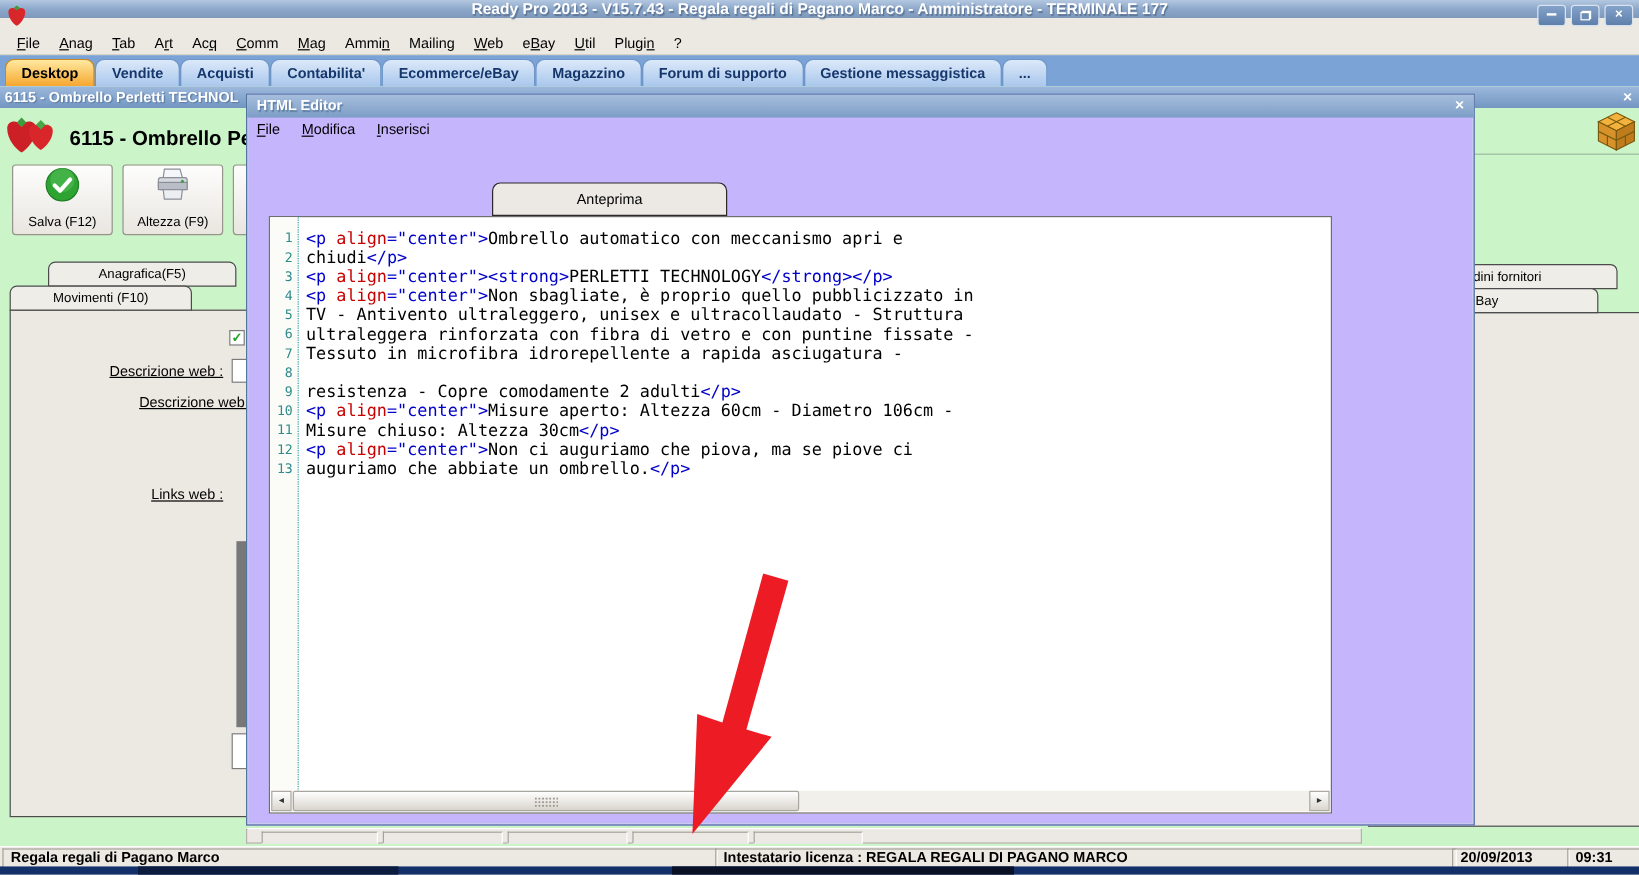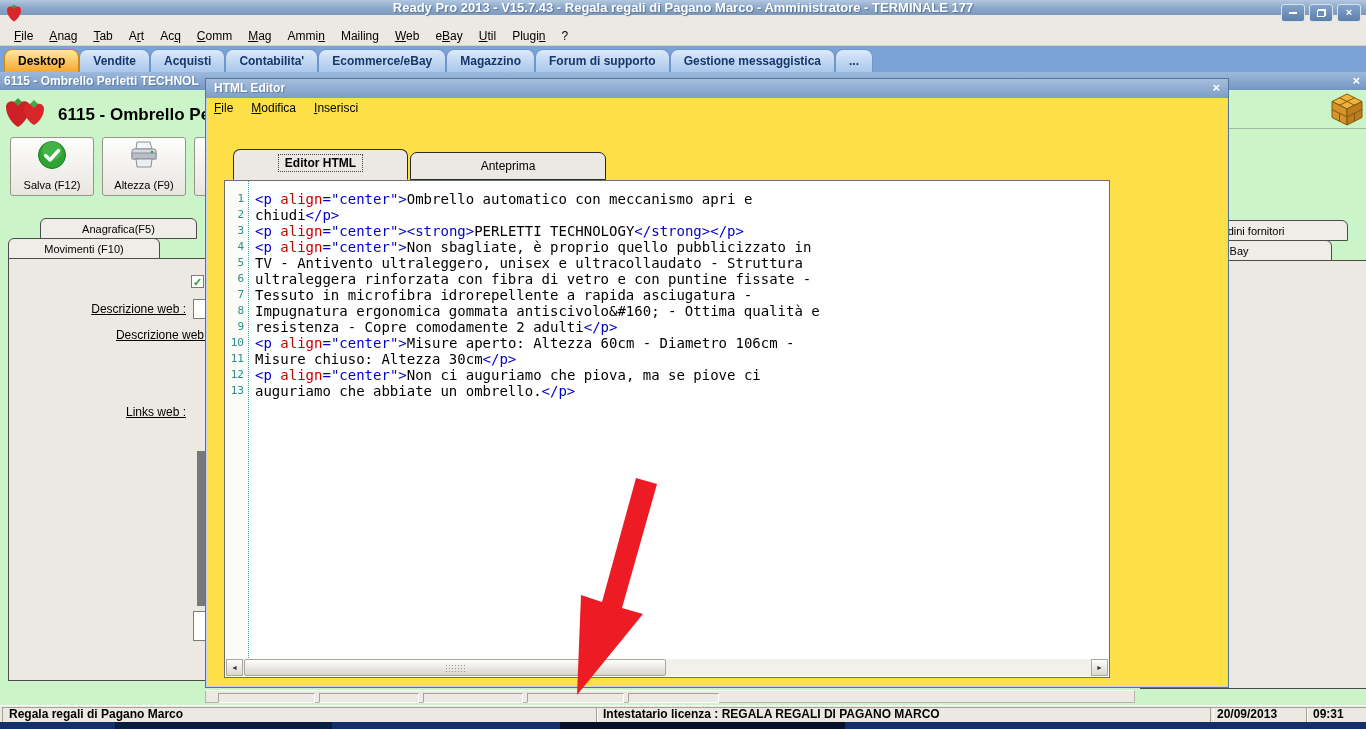--- a/index.html
+++ b/index.html
@@ -59,21 +59,21 @@
   .checkbox{position:absolute;width:13px;height:13px;background:#fff;border:1px solid #7a7a7a;
     font-size:11px;line-height:12px;text-align:center;color:#23a023;font-weight:bold;box-sizing:border-box;}
   .input-sliver{position:absolute;background:#fff;border:1px solid #7a7a7a;box-sizing:border-box;}
   .vbar{position:absolute;background:#787878;}
 
   
   .right-panel{position:absolute;left:1135px;top:18px;width:231px;height:615px;background:#cbf5c9;overflow:hidden;}
   .right-hline{position:absolute;left:0;top:38px;width:100%;border-top:1px solid #9fb8a0;}
 
   
-  .dialog{position:absolute;left:205px;top:6px;width:1024px;height:610px;background:#fde047;
+  .dialog{position:absolute;left:205px;top:6px;width:1024px;height:610px;background:#c4b5fd;
     border:1px solid #52749e;box-shadow:inset 0 0 0 1px #c8d4e4;box-sizing:border-box;z-index:2;}
   .dlg-titlebar{position:relative;height:19px;background:linear-gradient(#a6bedd,#7d9dc6);}
   .dlg-title{color:#fff;font-weight:bold;font-size:12px;line-height:19px;padding-left:8px;
     text-shadow:1px 1px 1px #5e7ca2;}
   .dlg-close{position:absolute;right:8px;top:0;color:#fff;font-weight:bold;font-size:13px;line-height:18px;}
   .dlg-menubar{height:20px;display:flex;align-items:center;padding-left:8px;gap:2px;}
   .dlg-menubar .menu-item{font-size:12px;padding:0 8px 0 0;margin-right:8px;}
   .dlg-tab{position:absolute;height:28px;line-height:27px;text-align:center;font-size:12px;color:#000;
     background:#ece9e5;border:1px solid #2a2a2a;border-radius:7px 7px 0 0;box-sizing:border-box;z-index:1;}
   .dlg-tab.active{height:31px;font-weight:bold;z-index:2;border-bottom:1px solid #ece9e5;}
@@ -242,38 +242,35 @@
       <div class="dlg-titlebar">
         <div class="dlg-title">HTML Editor</div>
         <span class="dlg-close">×</span>
       </div>
       <div class="dlg-menubar" id="dlg-menu">
           <span class="menu-item"><u>F</u>ile</span>
           <span class="menu-item"><u>M</u>odifica</span>
           <span class="menu-item"><u>I</u>nserisci</span>
         </div>
 
-      <div class="dlg-tab active" style="left:27px;top:70px;width:175px;">
-        <span class="tab-label-inner">Editor HTML</span>
-      </div>
       <div class="dlg-tab" style="left:204px;top:73px;width:196px;">
         <span>Anteprima</span>
       </div>
 
       <div class="editor-box">
         <div class="gutter-col"></div>
         <div class="code-rows" id="code-rows">
             <div class="code-row"><span class="line-no">1</span><span class="code-text"><span class="tag">&lt;p <span class="attr">align</span>="center"&gt;</span>Ombrello automatico con meccanismo apri e</span></div>
             <div class="code-row"><span class="line-no">2</span><span class="code-text">chiudi<span class="tag">&lt;/p&gt;</span></span></div>
             <div class="code-row"><span class="line-no">3</span><span class="code-text"><span class="tag">&lt;p <span class="attr">align</span>="center"&gt;</span><span class="tag">&lt;strong&gt;</span>PERLETTI TECHNOLOGY<span class="tag">&lt;/strong&gt;</span><span class="tag">&lt;/p&gt;</span></span></div>
             <div class="code-row"><span class="line-no">4</span><span class="code-text"><span class="tag">&lt;p <span class="attr">align</span>="center"&gt;</span>Non sbagliate, è proprio quello pubblicizzato in</span></div>
             <div class="code-row"><span class="line-no">5</span><span class="code-text">TV - Antivento ultraleggero, unisex e ultracollaudato - Struttura</span></div>
             <div class="code-row"><span class="line-no">6</span><span class="code-text">ultraleggera rinforzata con fibra di vetro e con puntine fissate -</span></div>
             <div class="code-row"><span class="line-no">7</span><span class="code-text">Tessuto in microfibra idrorepellente a rapida asciugatura -</span></div>
-            <div class="code-row"><span class="line-no">8</span><span class="code-text">Impugnatura ergonomica gommata antiscivolo&amp;#160; - Ottima qualità e</span></div>
+            <div class="code-row"><span class="line-no">8</span></div>
             <div class="code-row"><span class="line-no">9</span><span class="code-text">resistenza - Copre comodamente 2 adulti<span class="tag">&lt;/p&gt;</span></span></div>
             <div class="code-row"><span class="line-no">10</span><span class="code-text"><span class="tag">&lt;p <span class="attr">align</span>="center"&gt;</span>Misure aperto: Altezza 60cm - Diametro 106cm -</span></div>
             <div class="code-row"><span class="line-no">11</span><span class="code-text">Misure chiuso: Altezza 30cm<span class="tag">&lt;/p&gt;</span></span></div>
             <div class="code-row"><span class="line-no">12</span><span class="code-text"><span class="tag">&lt;p <span class="attr">align</span>="center"&gt;</span>Non ci auguriamo che piova, ma se piove ci</span></div>
             <div class="code-row"><span class="line-no">13</span><span class="code-text">auguriamo che abbiate un ombrello.<span class="tag">&lt;/p&gt;</span></span></div>
           </div>
         <div class="hscroll">
           <span class="sb-btn left">◄</span>
           <span class="sb-thumb">
               <span class="sb-grip"></span>

